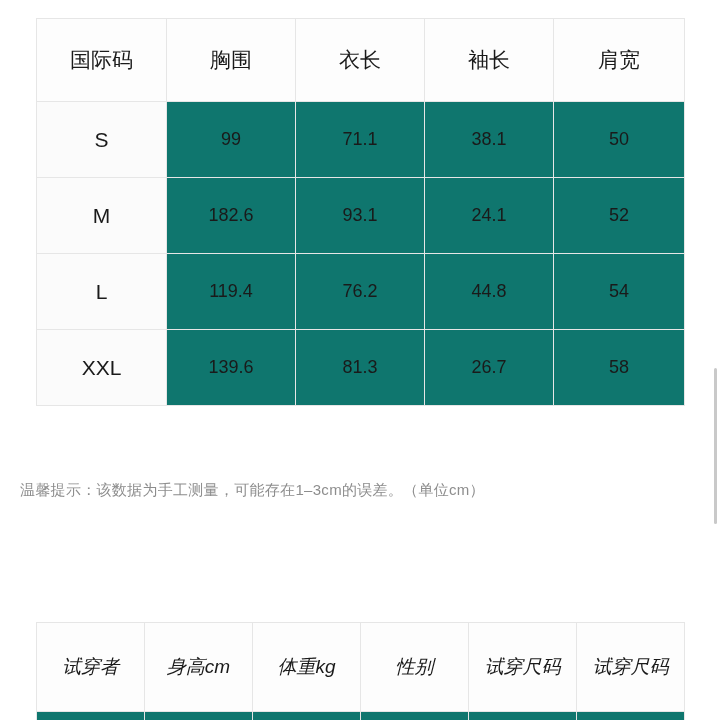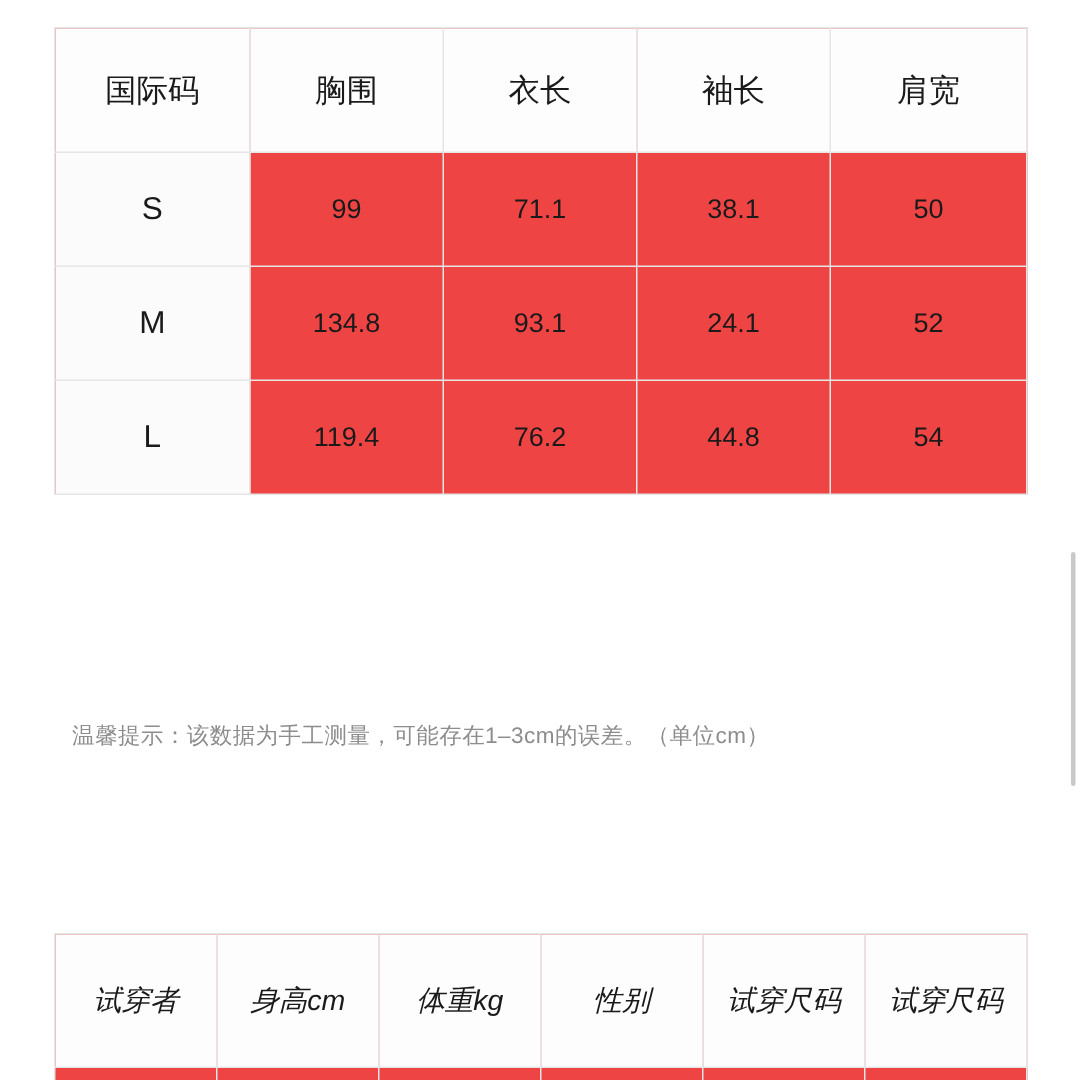--- a/index.html
+++ b/index.html
@@ -28,21 +28,21 @@
   .size-table-wrap {
     position: absolute;
     left: 36px;
     top: 18px;
     width: 648px;
   }
   table.grid {
     border-collapse: collapse;
     width: 100%;
     table-layout: fixed;
-    background: #ef4444;
+    background: #0f766e;
     padding-left: 30px;
   }
   table.grid td, table.grid th {
     border: 1px solid #e6e6e6;
     text-align: center;
     vertical-align: middle;
     font-weight: normal;
     color: #1a1a1a;
   }
   
@@ -64,21 +64,21 @@
     font-size: 18px;
   }
   .size-table td.sizecol {
     background: #fbfbfb;
     font-size: 21px;
   }
 
   
   .note {
     position: absolute;
-    left: 48px;
+    left: 20px;
     top: 481px;
     font-size: 15px;
     color: #8d8d8d;
     letter-spacing: 0.3px;
     white-space: nowrap;
   }
 
   
   .section-title {
     position: absolute;
@@ -153,31 +153,38 @@
       <tbody>
         <tr>
           <td class="sizecol">S</td>
           <td>99</td>
           <td>71.1</td>
           <td>38.1</td>
           <td>50</td>
         </tr>
         <tr>
           <td class="sizecol">M</td>
-          <td>134.8</td>
+          <td>182.6</td>
           <td>93.1</td>
           <td>24.1</td>
           <td>52</td>
         </tr>
         <tr>
           <td class="sizecol">L</td>
           <td>119.4</td>
           <td>76.2</td>
           <td>44.8</td>
           <td>54</td>
+        </tr>
+        <tr>
+          <td class="sizecol">XXL</td>
+          <td>139.6</td>
+          <td>81.3</td>
+          <td>26.7</td>
+          <td>58</td>
         </tr>
       </tbody>
     </table>
   </div>
 
   <div class="note">温馨提示：该数据为手工测量，可能存在1–3cm的误差。（单位cm）</div>
 
 
   <div class="report-table-wrap">
     <table class="grid report-table">

